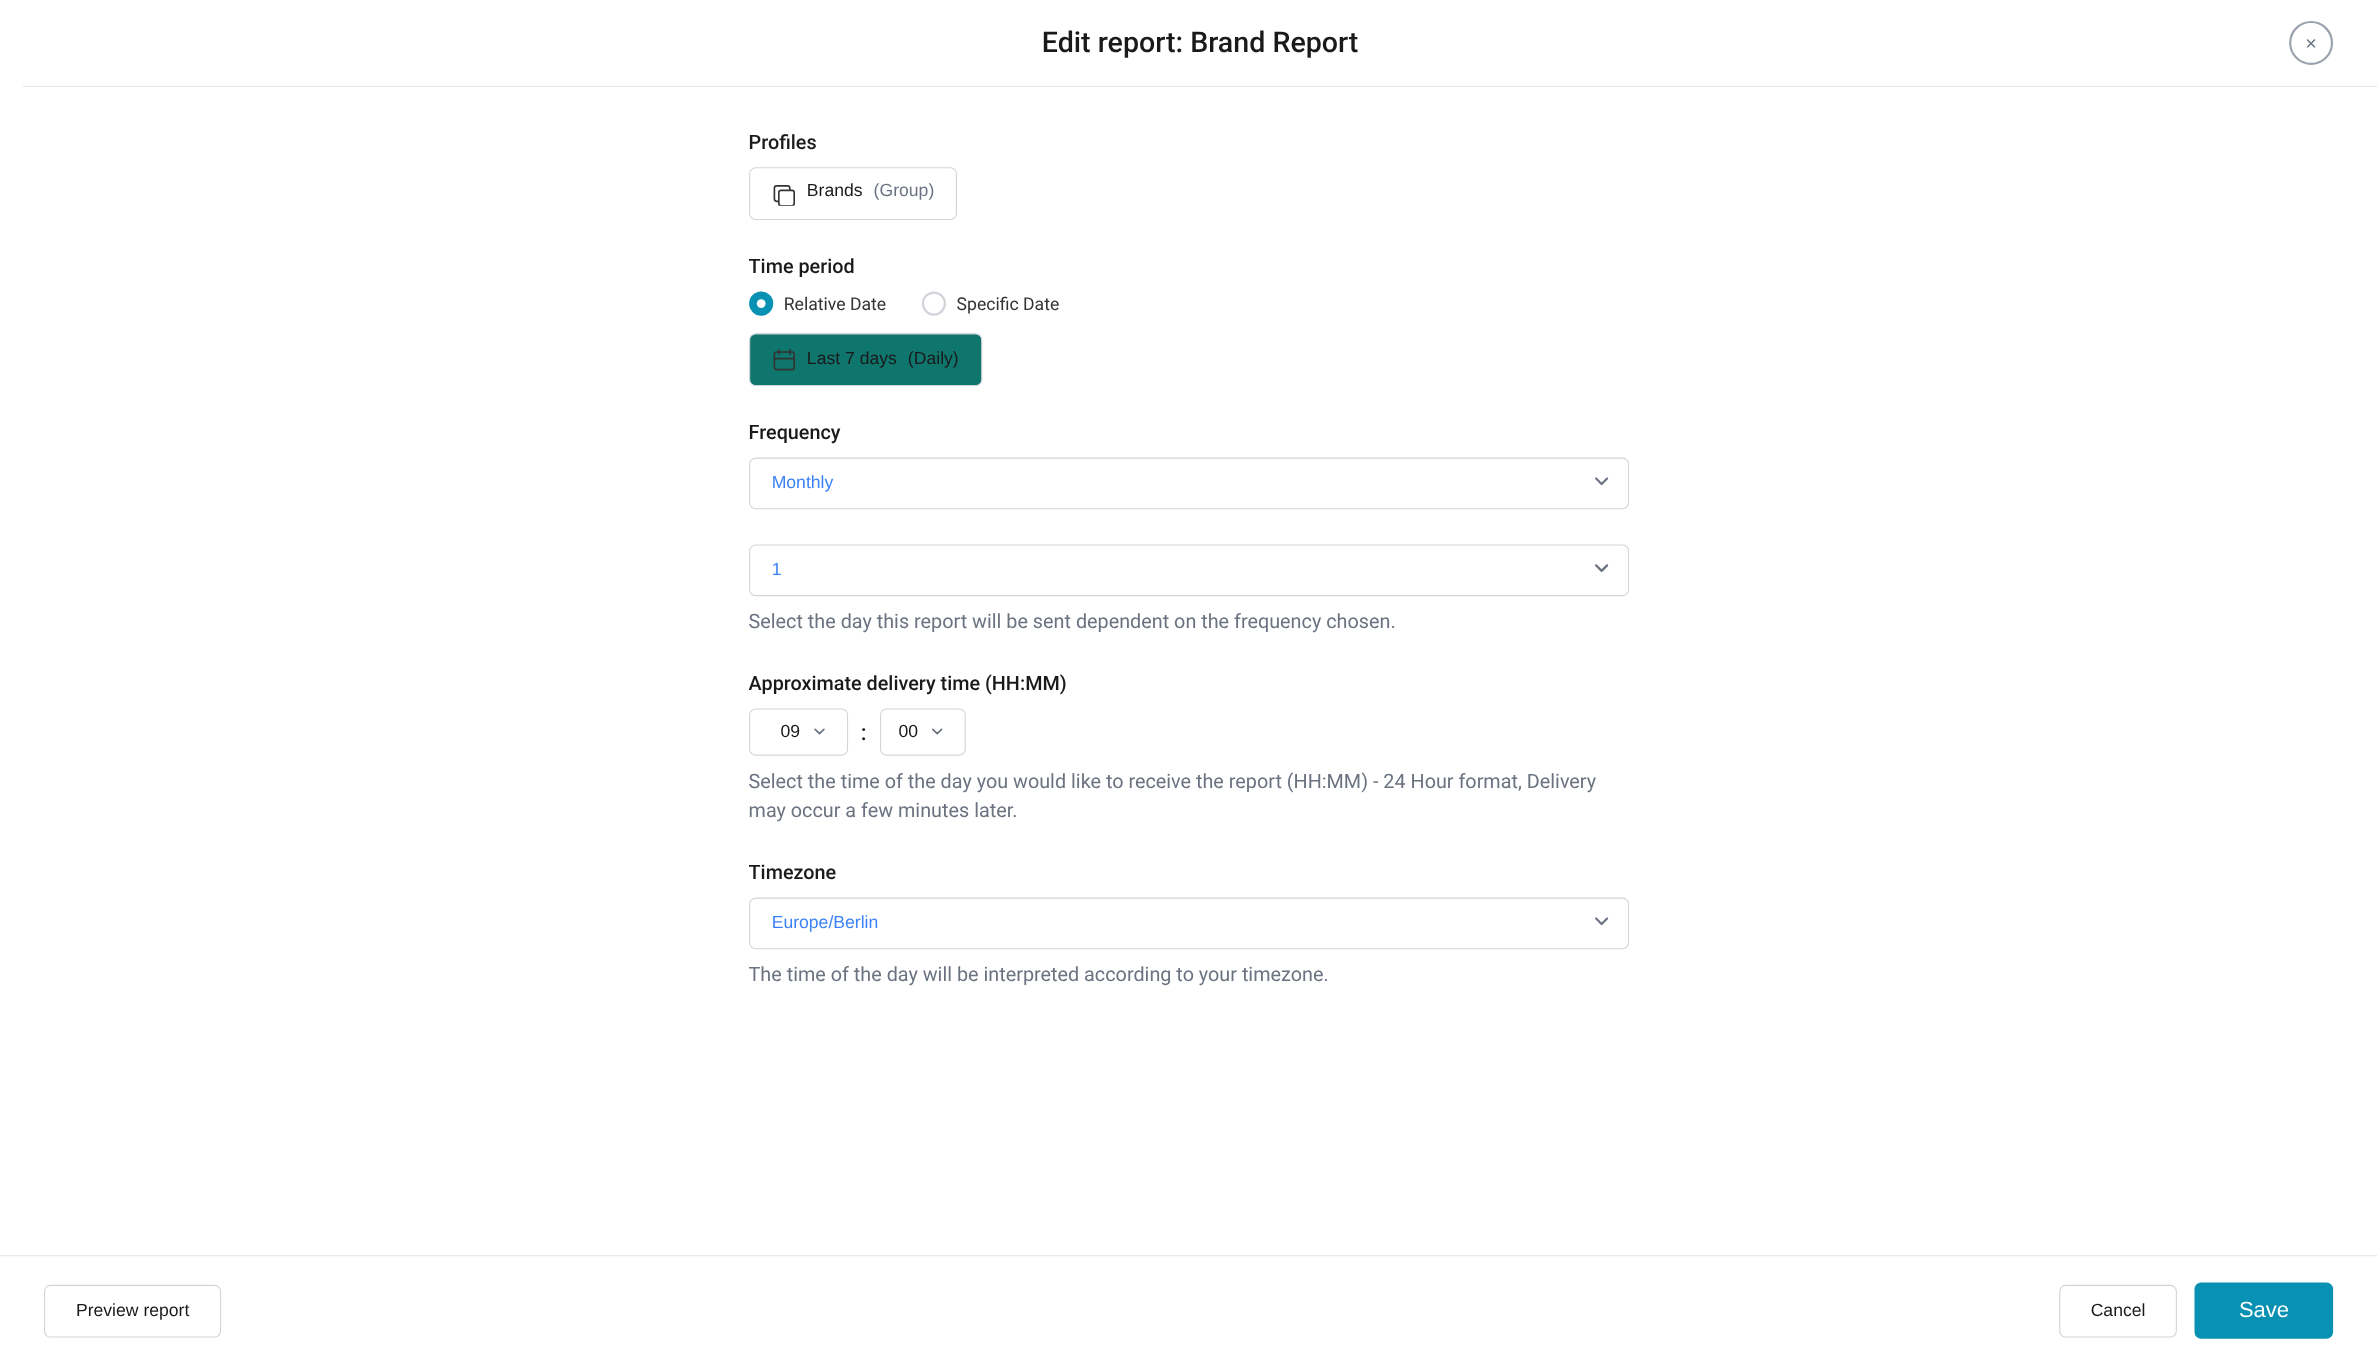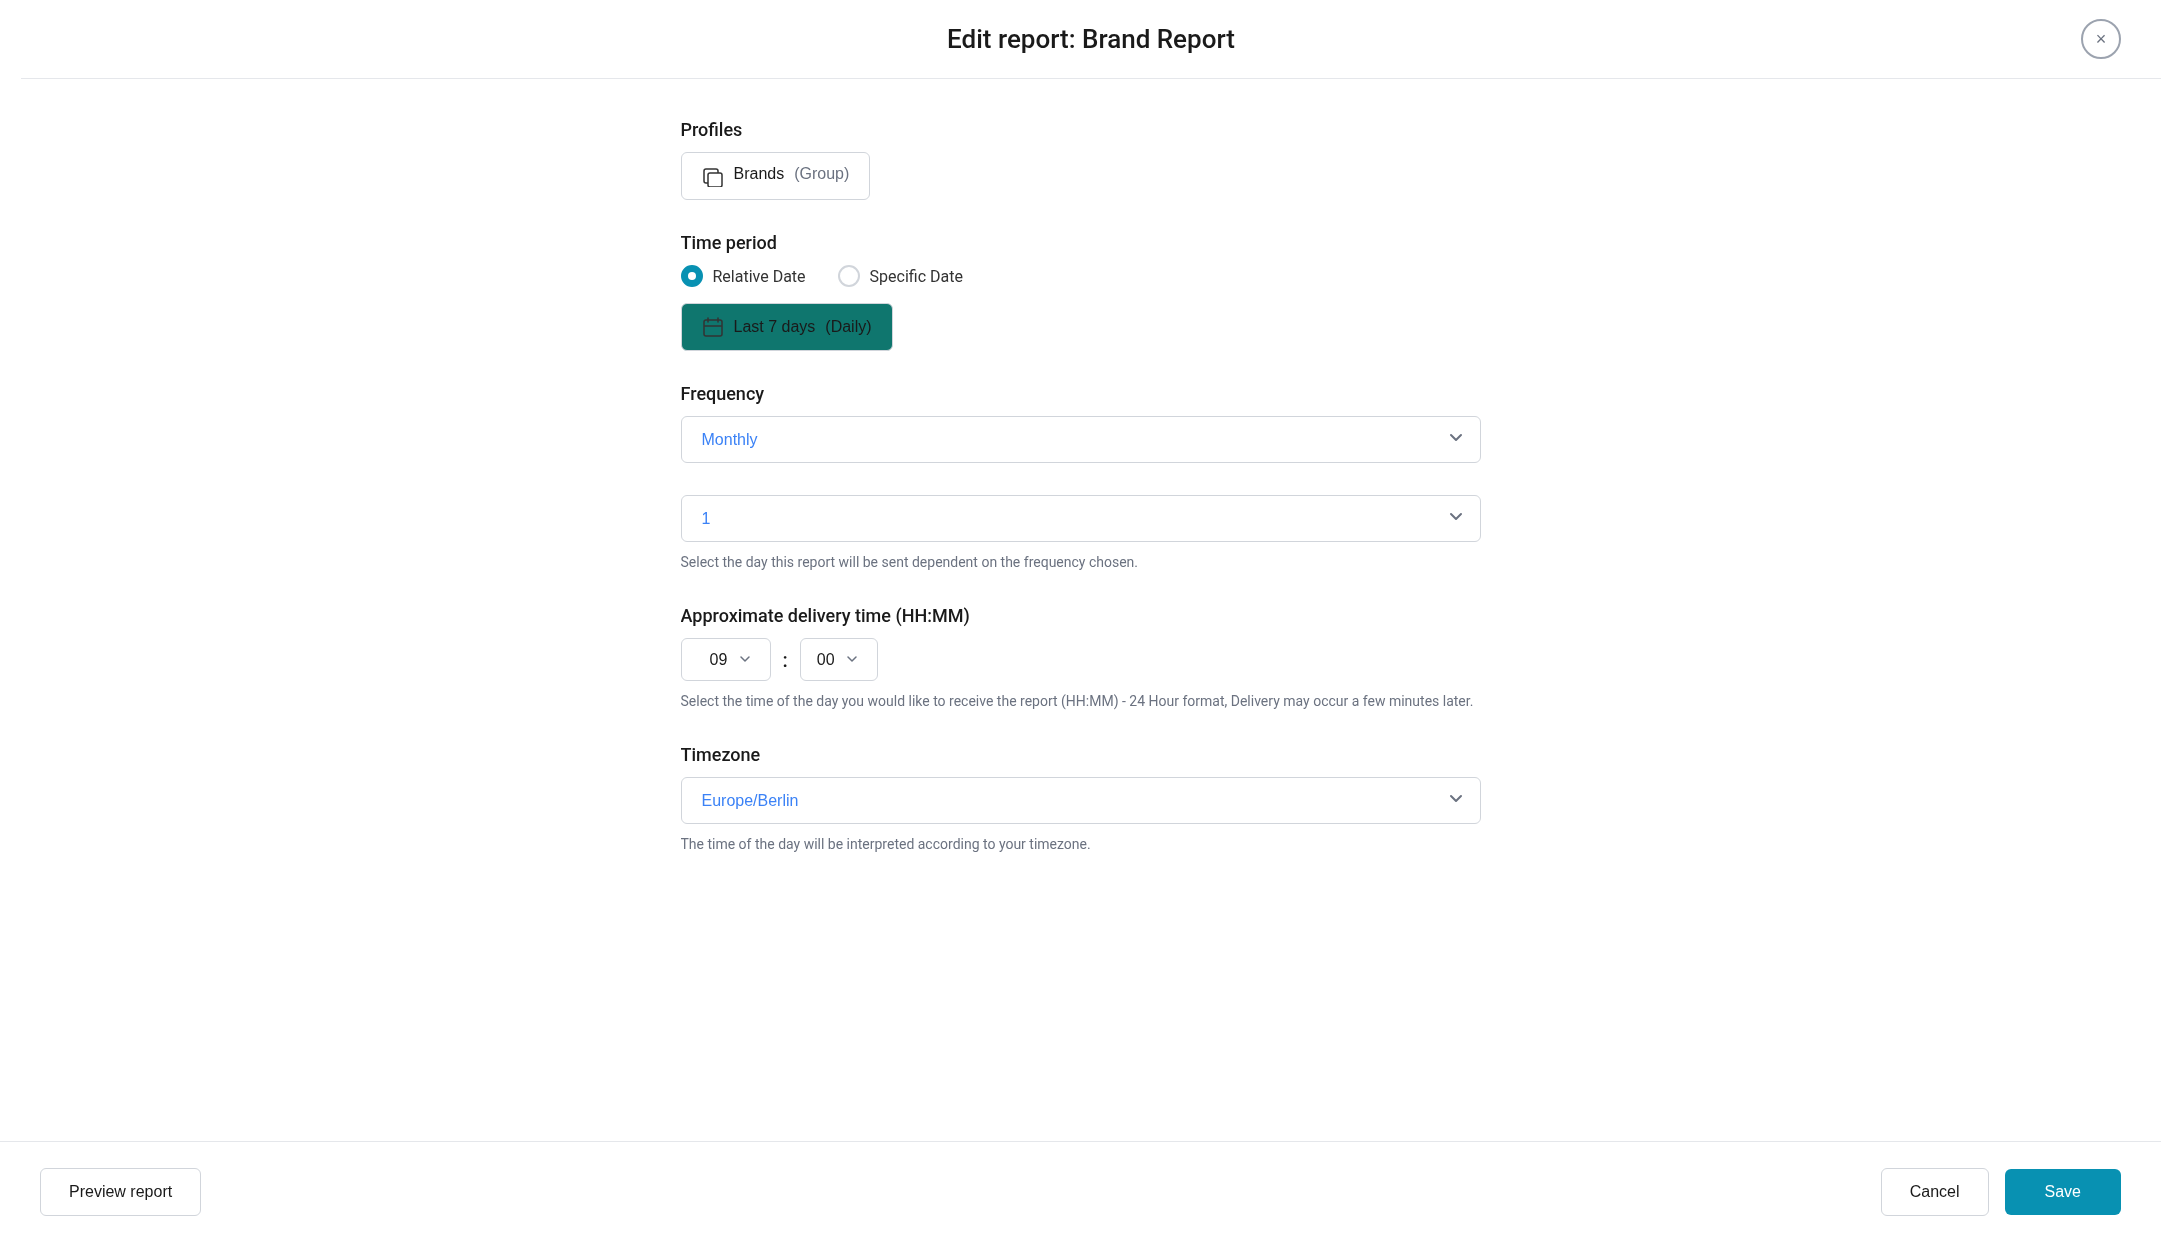--- a/index.html
+++ b/index.html
@@ -174,21 +174,21 @@
     .select-chevron {
       position: absolute;
       right: 16px;
       top: 50%;
       transform: translateY(-50%);
       pointer-events: none;
       color: #6b7280;
     }
 
     .helper-text {
-      font-size: 14px;
+      font-size: 18px;
       color: #6b7280;
       margin-top: 10px;
       line-height: 1.5;
     }
 
     .time-row {
       display: flex;
       align-items: center;
       gap: 12px;
     }
@@ -251,21 +251,21 @@
       font-size: 16px;
       color: #1a1a1a;
     }
 
     .save-btn {
       padding: 14px 40px;
       border: none;
       border-radius: 6px;
       background: #0891b2;
       cursor: pointer;
-      font-size: 16px;
+      font-size: 20px;
       color: #fff;
       font-weight: 500;
     }
   </style>
 </head>
 <body>
 
 <div class="modal-header">
   <h1 class="modal-title">Edit report: Brand Report</h1>
   <button class="close-btn">×</button>

